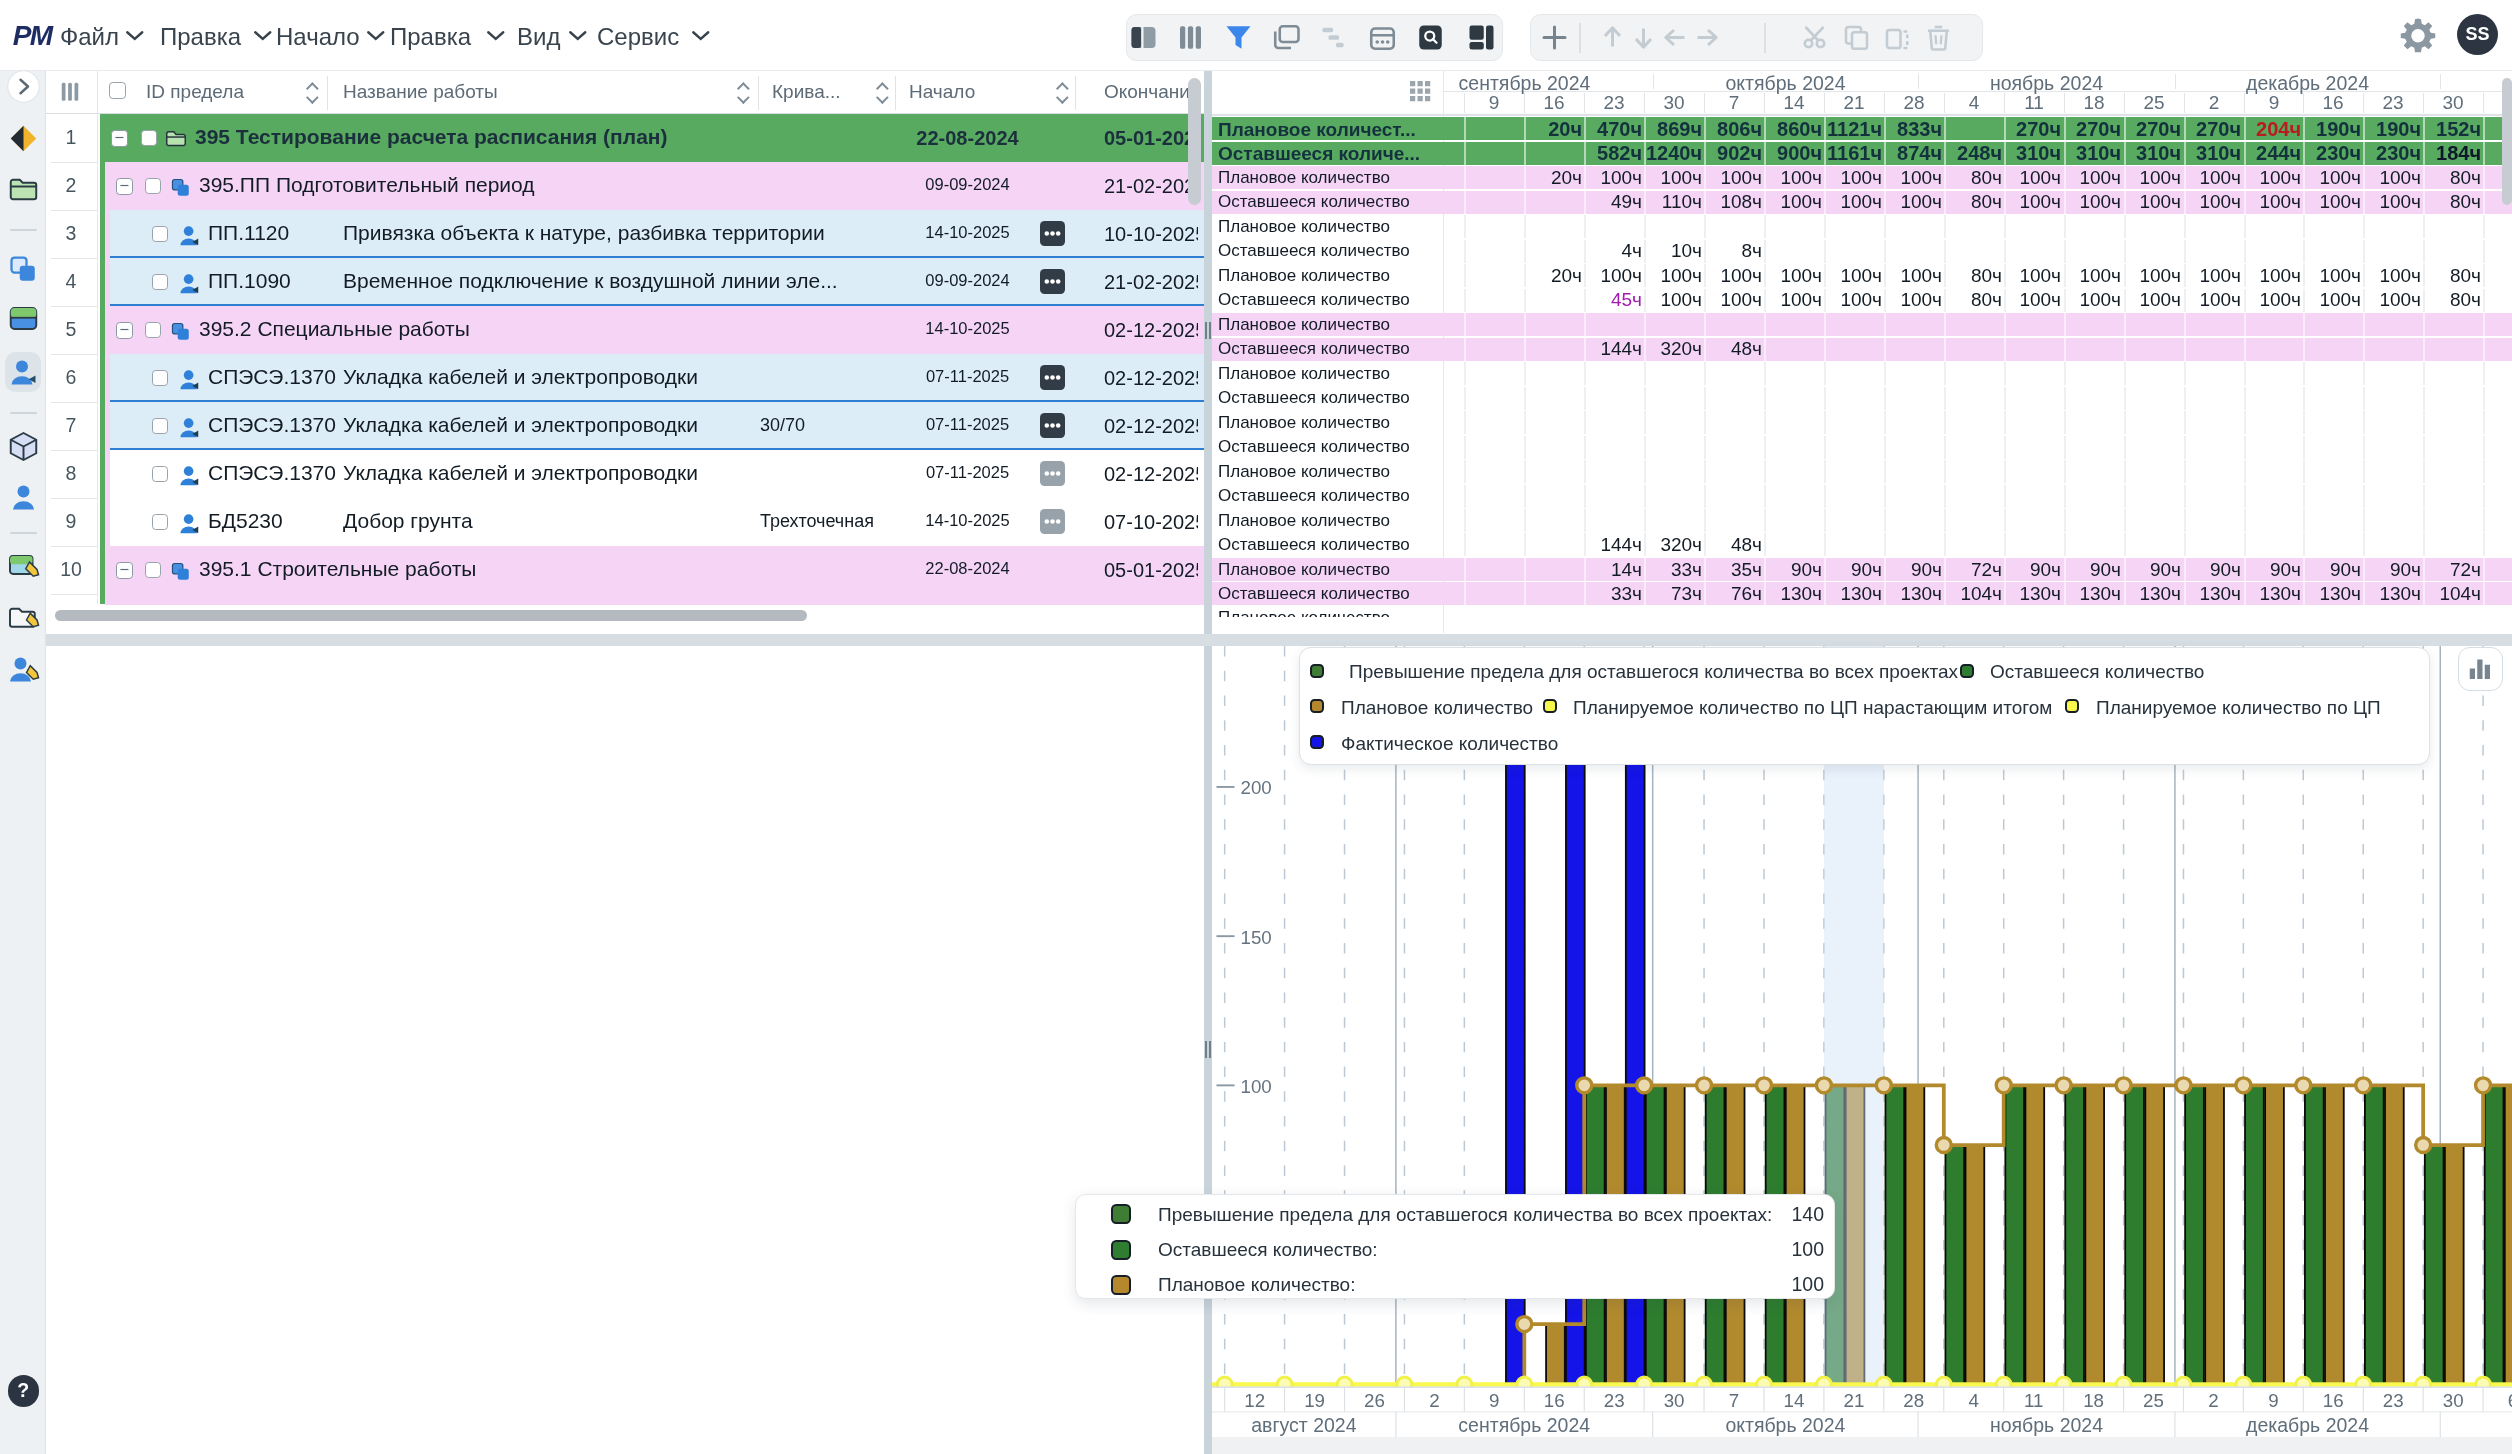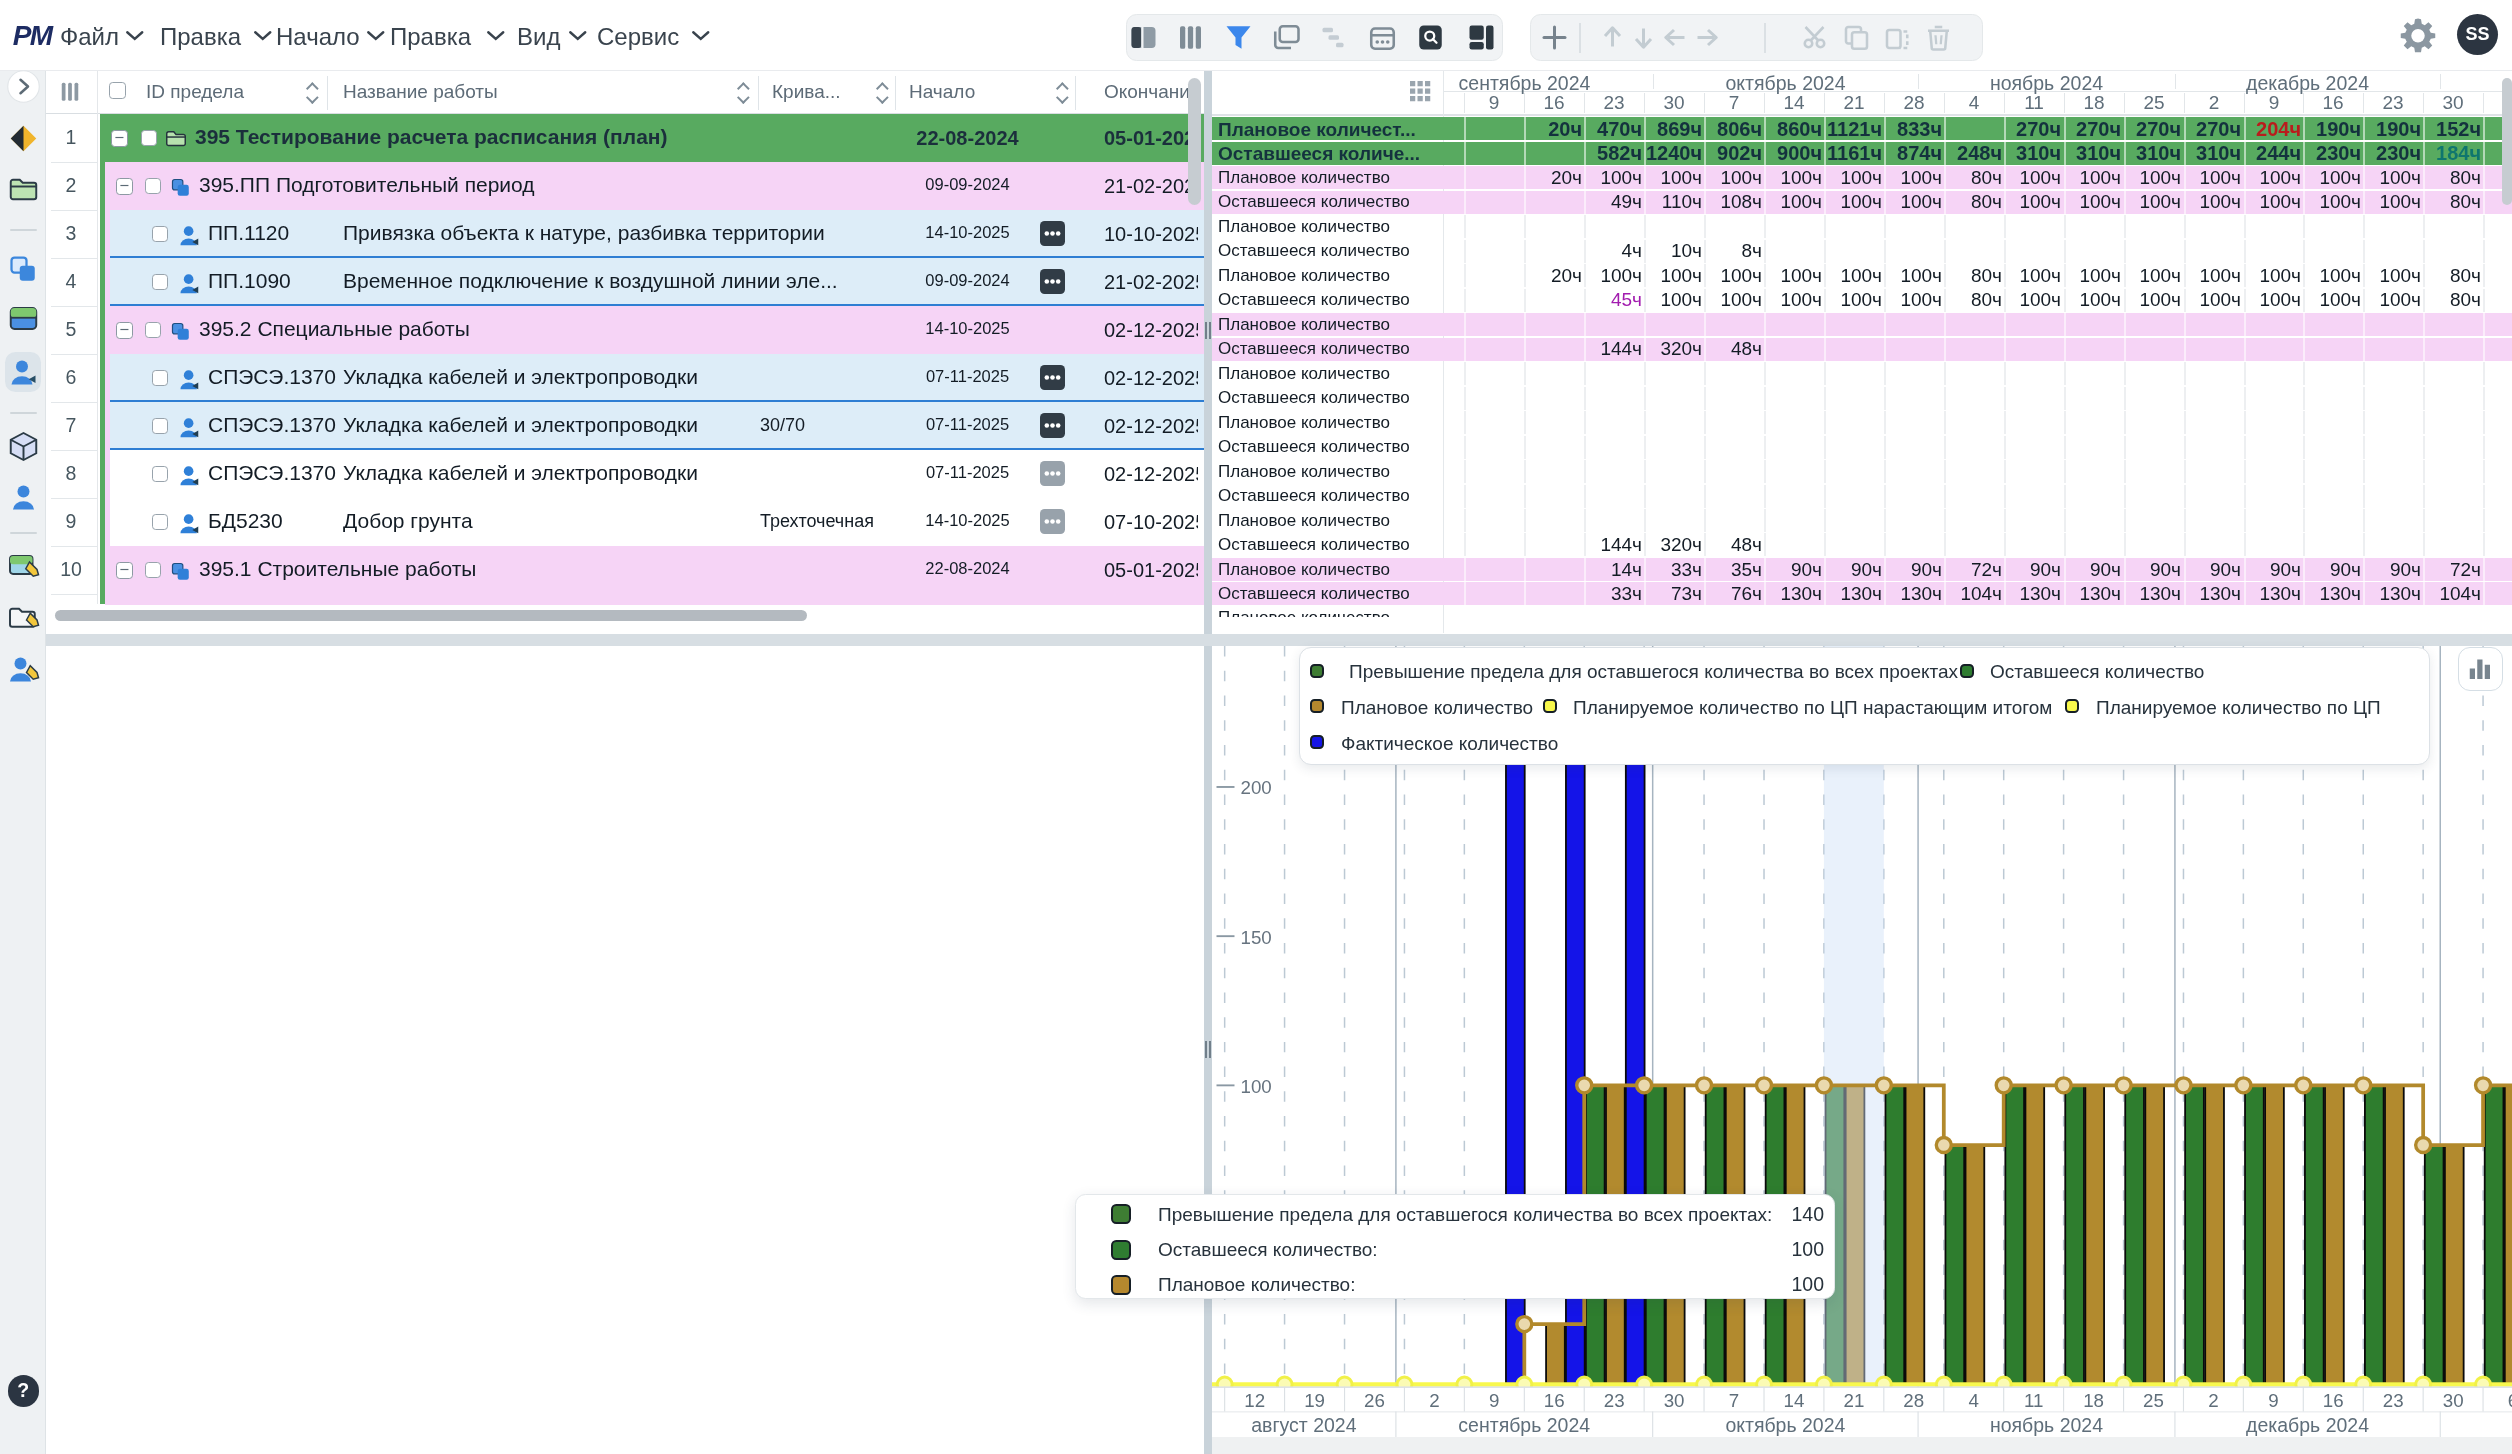--- a/index.html
+++ b/index.html
@@ -512,21 +512,21 @@
 <div class="txt" style="left:1777px;top:142px;width:105px;text-align:right;font-size:20px;font-weight:bold;color:#14323e;">1161ч</div>
 <div class="txt" style="left:1837px;top:142px;width:105px;text-align:right;font-size:20px;font-weight:bold;color:#14323e;">874ч</div>
 <div class="txt" style="left:1897px;top:142px;width:105px;text-align:right;font-size:20px;font-weight:bold;color:#14323e;">248ч</div>
 <div class="txt" style="left:1956px;top:142px;width:105px;text-align:right;font-size:20px;font-weight:bold;color:#14323e;">310ч</div>
 <div class="txt" style="left:2016px;top:142px;width:105px;text-align:right;font-size:20px;font-weight:bold;color:#14323e;">310ч</div>
 <div class="txt" style="left:2076px;top:142px;width:105px;text-align:right;font-size:20px;font-weight:bold;color:#14323e;">310ч</div>
 <div class="txt" style="left:2136px;top:142px;width:105px;text-align:right;font-size:20px;font-weight:bold;color:#14323e;">310ч</div>
 <div class="txt" style="left:2196px;top:142px;width:105px;text-align:right;font-size:20px;font-weight:bold;color:#14323e;">244ч</div>
 <div class="txt" style="left:2256px;top:142px;width:105px;text-align:right;font-size:20px;font-weight:bold;color:#14323e;">230ч</div>
 <div class="txt" style="left:2316px;top:142px;width:105px;text-align:right;font-size:20px;font-weight:bold;color:#14323e;">230ч</div>
-<div class="txt" style="left:2376px;top:142px;width:105px;text-align:right;font-size:20px;font-weight:bold;color:#0f766e;">184ч</div>
+<div class="txt" style="left:2376px;top:142px;width:105px;text-align:right;font-size:20px;font-weight:bold;color:#0f172a;">184ч</div>
 <div class="abs" style="left:1212px;top:166px;width:1300px;height:23px;background:#f6d4f6;"></div>
 <div class="abs" style="left:1464px;top:166px;width:1.5px;height:23px;background:rgba(255,255,255,0.55);"></div>
 <div class="abs" style="left:1524px;top:166px;width:1.5px;height:23px;background:rgba(255,255,255,0.55);"></div>
 <div class="abs" style="left:1584px;top:166px;width:1.5px;height:23px;background:rgba(255,255,255,0.55);"></div>
 <div class="abs" style="left:1644px;top:166px;width:1.5px;height:23px;background:rgba(255,255,255,0.55);"></div>
 <div class="abs" style="left:1704px;top:166px;width:1.5px;height:23px;background:rgba(255,255,255,0.55);"></div>
 <div class="abs" style="left:1764px;top:166px;width:1.5px;height:23px;background:rgba(255,255,255,0.55);"></div>
 <div class="abs" style="left:1824px;top:166px;width:1.5px;height:23px;background:rgba(255,255,255,0.55);"></div>
 <div class="abs" style="left:1884px;top:166px;width:1.5px;height:23px;background:rgba(255,255,255,0.55);"></div>
 <div class="abs" style="left:1944px;top:166px;width:1.5px;height:23px;background:rgba(255,255,255,0.55);"></div>

